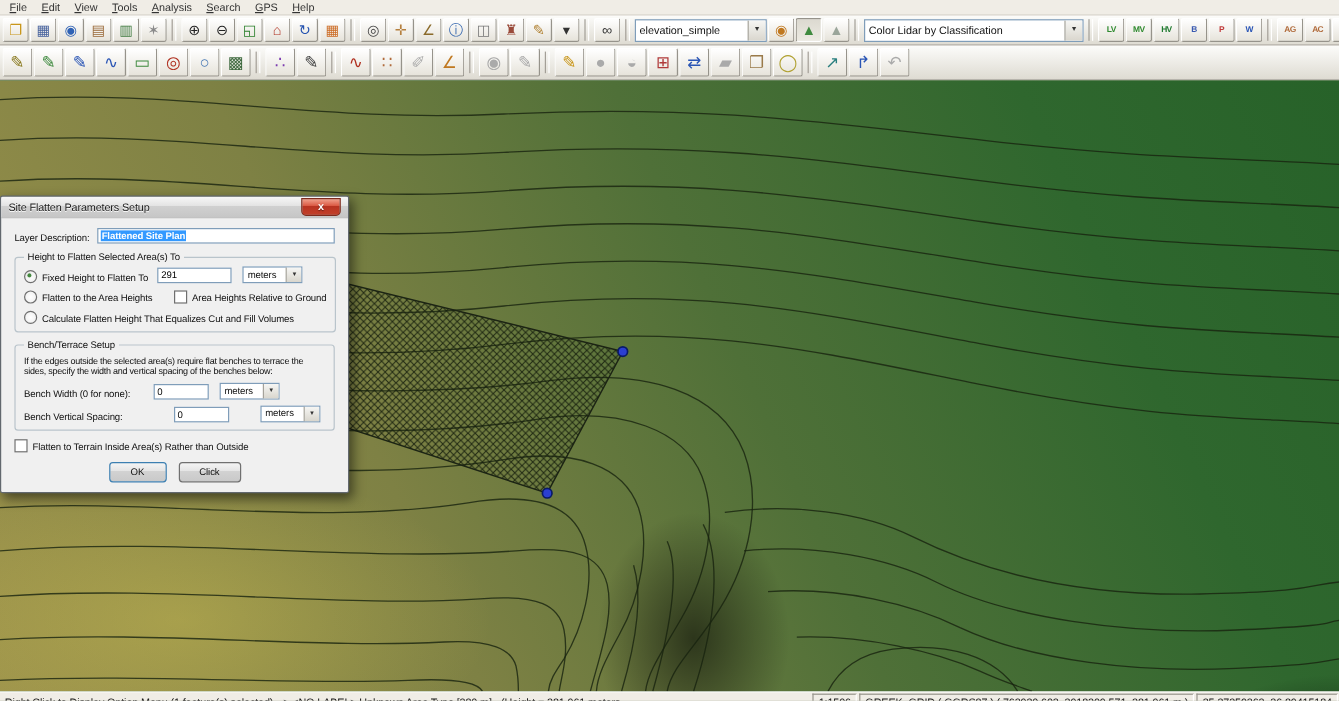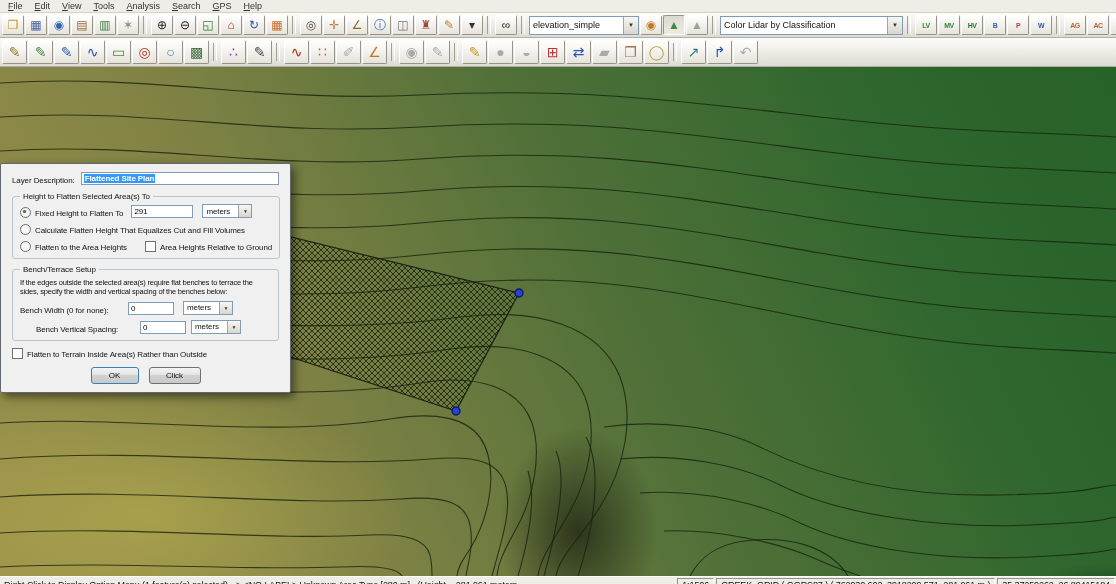--- a/index.html
+++ b/index.html
@@ -323,20 +323,26 @@
     <polygon points="210,150 519,226 456,344 162,248" fill="url(#xh)" stroke="#1c2414" stroke-width="1.2"></polygon>
     <g>
         <circle cx="210" cy="150" r="5" fill="#cc2000" stroke="#2dbb2d" stroke-width="2.4"></circle>
         <circle cx="519" cy="226" r="4" fill="#2b3fd0" stroke="#0a1a66" stroke-width="1.4"></circle>
         <circle cx="456" cy="344" r="4" fill="#2b3fd0" stroke="#0a1a66" stroke-width="1.4"></circle>
         <circle cx="162" cy="248" r="4" fill="#2b3fd0" stroke="#0a1a66" stroke-width="1.4"></circle>
       </g>
   </svg>
 
   <div class="dialog" style="left:0;top:96px;">
+    <div class="dlg-title">
+      <span>Site Flatten Parameters Setup</span>
+      <div class="dlg-close">
+          <span>x</span>
+        </div>
+    </div>
     <div class="dlg-body">
 
       <div class="drow" style="margin-top:2px;gap:6px;">
         <span class="dlabel">Layer Description:</span>
         <div class="txt" style="flex:1;">
           <span class="sel-text">Flattened Site Plan</span>
         </div>
       </div>
 
       <fieldset style="margin-top:7px;">
@@ -345,43 +351,43 @@
           <span class="radio sel"></span>
           <span class="dlabel">Fixed Height to Flatten To</span>
           <input class="txt" style="width: 62px; margin-left: 4px;" value="291">
           <div class="dcombo" style="width:50px;margin-left:5px;">
             <span>meters</span>
             <span class="arrow">▼</span>
           </div>
         </div>
         <div class="drow" style="gap:4px;margin-top:6px;">
           <span class="radio"></span>
-          <span class="dlabel">Calculate Flatten Height That Equalizes Cut and Fill Volumes</span>
-        </div>
-        <div class="drow" style="gap:4px;margin-top:6px;">
-          <span class="radio"></span>
           <span class="dlabel">Flatten to the Area Heights</span>
           <span class="chk" style="margin-left:14px;"></span>
           <span class="dlabel">Area Heights Relative to Ground</span>
+        </div>
+        <div class="drow" style="gap:4px;margin-top:6px;">
+          <span class="radio"></span>
+          <span class="dlabel">Calculate Flatten Height That Equalizes Cut and Fill Volumes</span>
         </div>
       </fieldset>
 
 
       <fieldset style="margin-top:6px;">
         <legend>Bench/Terrace Setup</legend>
         <div class="benchdesc">If the edges outside the selected area(s) require flat benches to terrace the sides, specify the width and vertical spacing of the benches below:</div>
         <div class="drow" style="gap:4px;">
           <span class="dlabel" style="width:104px;">Bench Width (0 for none):</span>
           <input class="txt" style="width: 46px;" value="0">
           <div class="dcombo" style="width:50px;margin-left:5px;">
             <span>meters</span>
             <span class="arrow">▼</span>
           </div>
         </div>
-        <div class="drow" style="gap:0;margin-top:5px;margin-left:16px;">
+        <div class="drow" style="gap:21px;margin-top:5px;">
           <span class="dlabel" style="width:104px;">Bench Vertical Spacing:</span>
           <input class="txt" style="width: 46px;" value="0">
           <div class="dcombo" style="width:50px;margin-left:5px;">
             <span>meters</span>
             <span class="arrow">▼</span>
           </div>
         </div>
       </fieldset>
 
       <div class="drow" style="margin-top:7px;gap:4px;">

